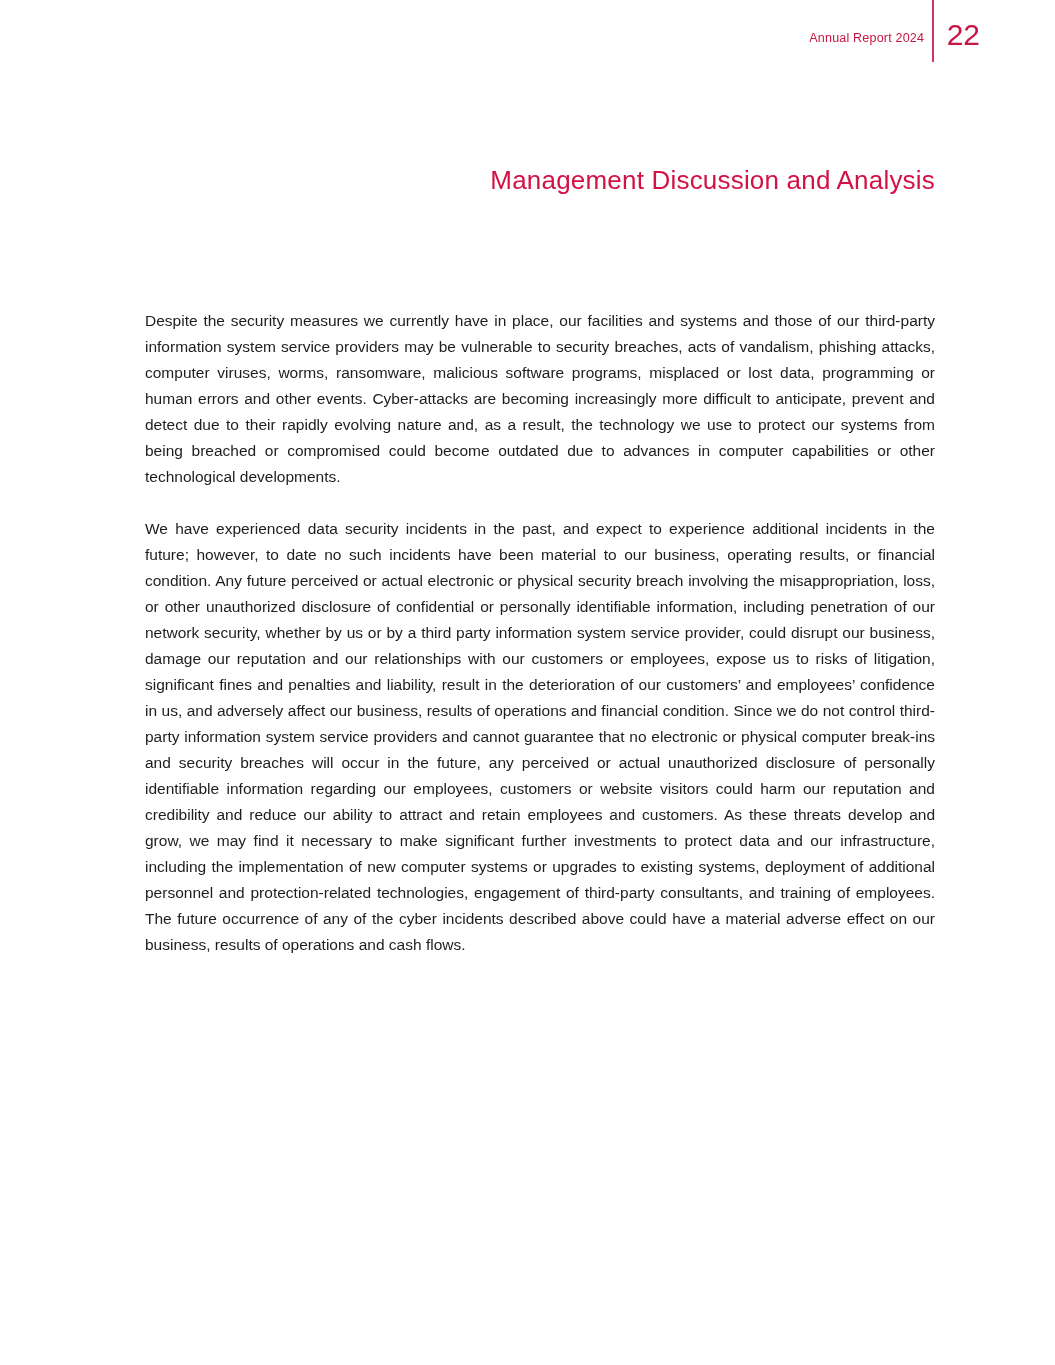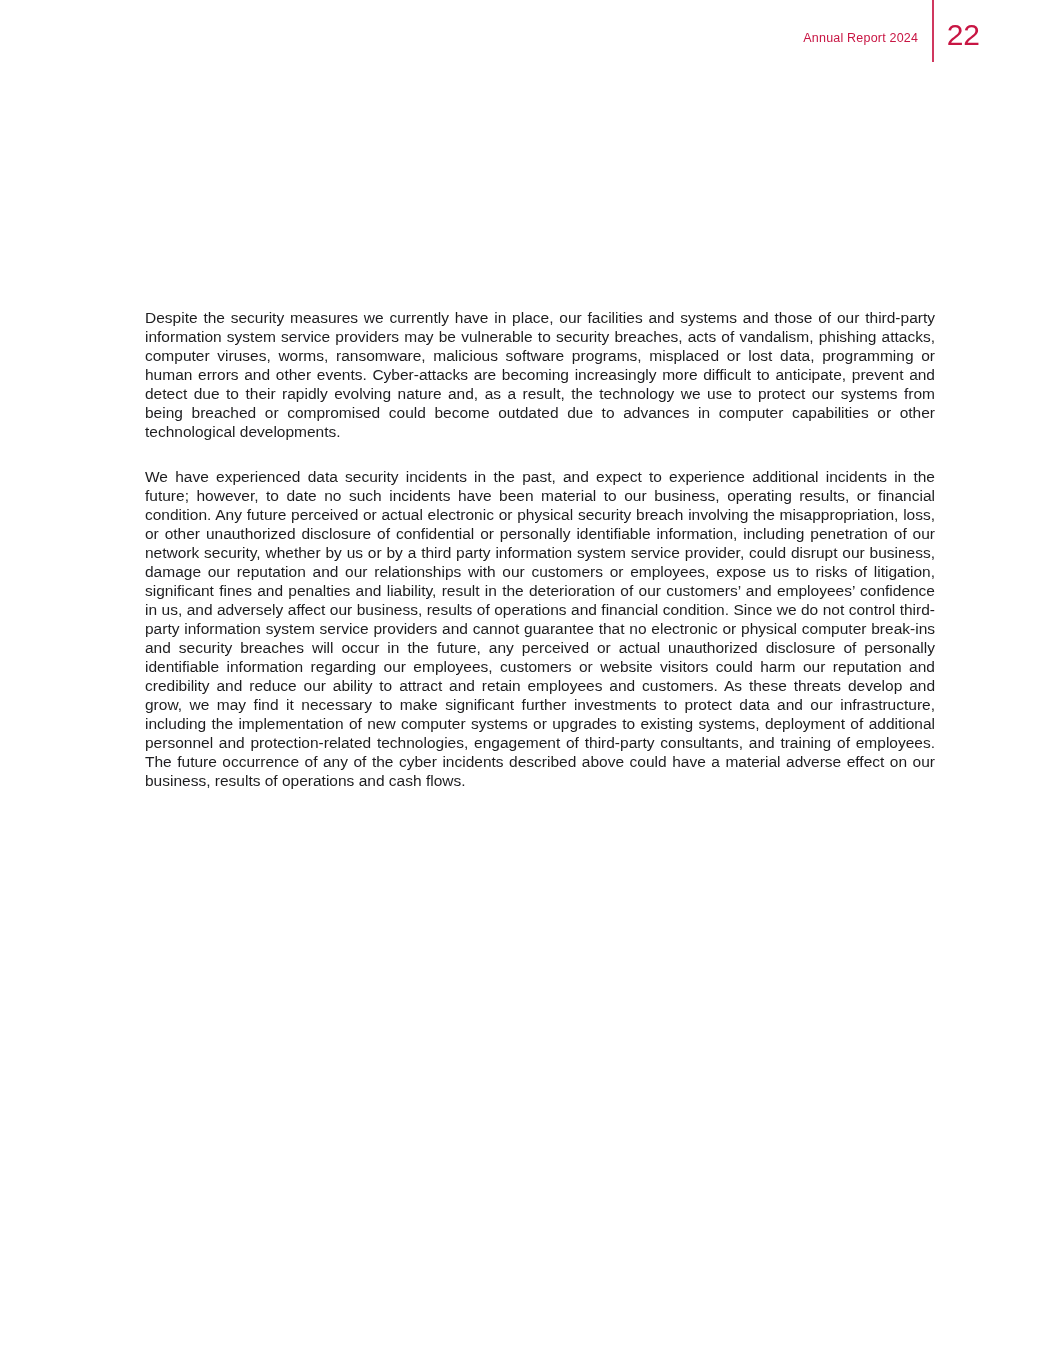--- a/index.html
+++ b/index.html
@@ -25,21 +25,21 @@
     height: 62px;
     display: flex;
     align-items: center;
   }
 
   .header-label {
     font-size: 12.5px;
     letter-spacing: 0.2px;
     color: #c81543;
     padding-top: 14px;
-    padding-right: 14px;
+    padding-right: 8px;
   }
 
   .header-divider {
     width: 1.5px;
     height: 62px;
     background: #c81543;
     opacity: 0.85;
   }
 
   .header-pagenum {
@@ -70,36 +70,39 @@
   .body-copy {
     position: absolute;
     top: 308px;
     left: 145px;
     width: 790px;
     color: #1d1d1f;
   }
 
   .body-copy p {
     font-size: 15.5px;
-    line-height: 19px;
+    line-height: 26px;
     text-align: justify;
     text-justify: inter-word;
     margin-bottom: 26px;
   }
 </style>
 </head>
 <body>
 
 <div class="page">
 
   <div class="header">
     <span class="header-label">Annual Report 2024</span>
     <span class="header-divider"></span>
     <span class="header-pagenum">22</span>
   </div>
 
+  <div class="title-wrap">
+    <h1 class="doc-title">Management Discussion and Analysis</h1>
+  </div>
 
   <div class="body-copy">
     <p>Despite the security measures we currently have in place, our facilities and systems and those of our third-party information system service providers may be vulnerable to security breaches, acts of vandalism, phishing attacks, computer viruses, worms, ransomware, malicious software programs, misplaced or lost data, programming or human errors and other events. Cyber-attacks are becoming increasingly more difficult to anticipate, prevent and detect due to their rapidly evolving nature and, as a result, the technology we use to protect our systems from being breached or compromised could become outdated due to advances in computer capabilities or other technological developments.</p>
     <p>We have experienced data security incidents in the past, and expect to experience additional incidents in the future; however, to date no such incidents have been material to our business, operating results, or financial condition. Any future perceived or actual electronic or physical security breach involving the misappropriation, loss, or other unauthorized disclosure of confidential or personally identifiable information, including penetration of our network security, whether by us or by a third party information system service provider, could disrupt our business, damage our reputation and our relationships with our customers or employees, expose us to risks of litigation, significant fines and penalties and liability, result in the deterioration of our customers’ and employees’ confidence in us, and adversely affect our business, results of operations and financial condition. Since we do not control third-party information system service providers and cannot guarantee that no electronic or physical computer break-ins and security breaches will occur in the future, any perceived or actual unauthorized disclosure of personally identifiable information regarding our employees, customers or website visitors could harm our reputation and credibility and reduce our ability to attract and retain employees and customers. As these threats develop and grow, we may find it necessary to make significant further investments to protect data and our infrastructure, including the implementation of new computer systems or upgrades to existing systems, deployment of additional personnel and protection-related technologies, engagement of third-party consultants, and training of employees. The future occurrence of any of the cyber incidents described above could have a material adverse effect on our business, results of operations and cash flows.</p>
   </div>
 
 </div>
 
 </body></html>

